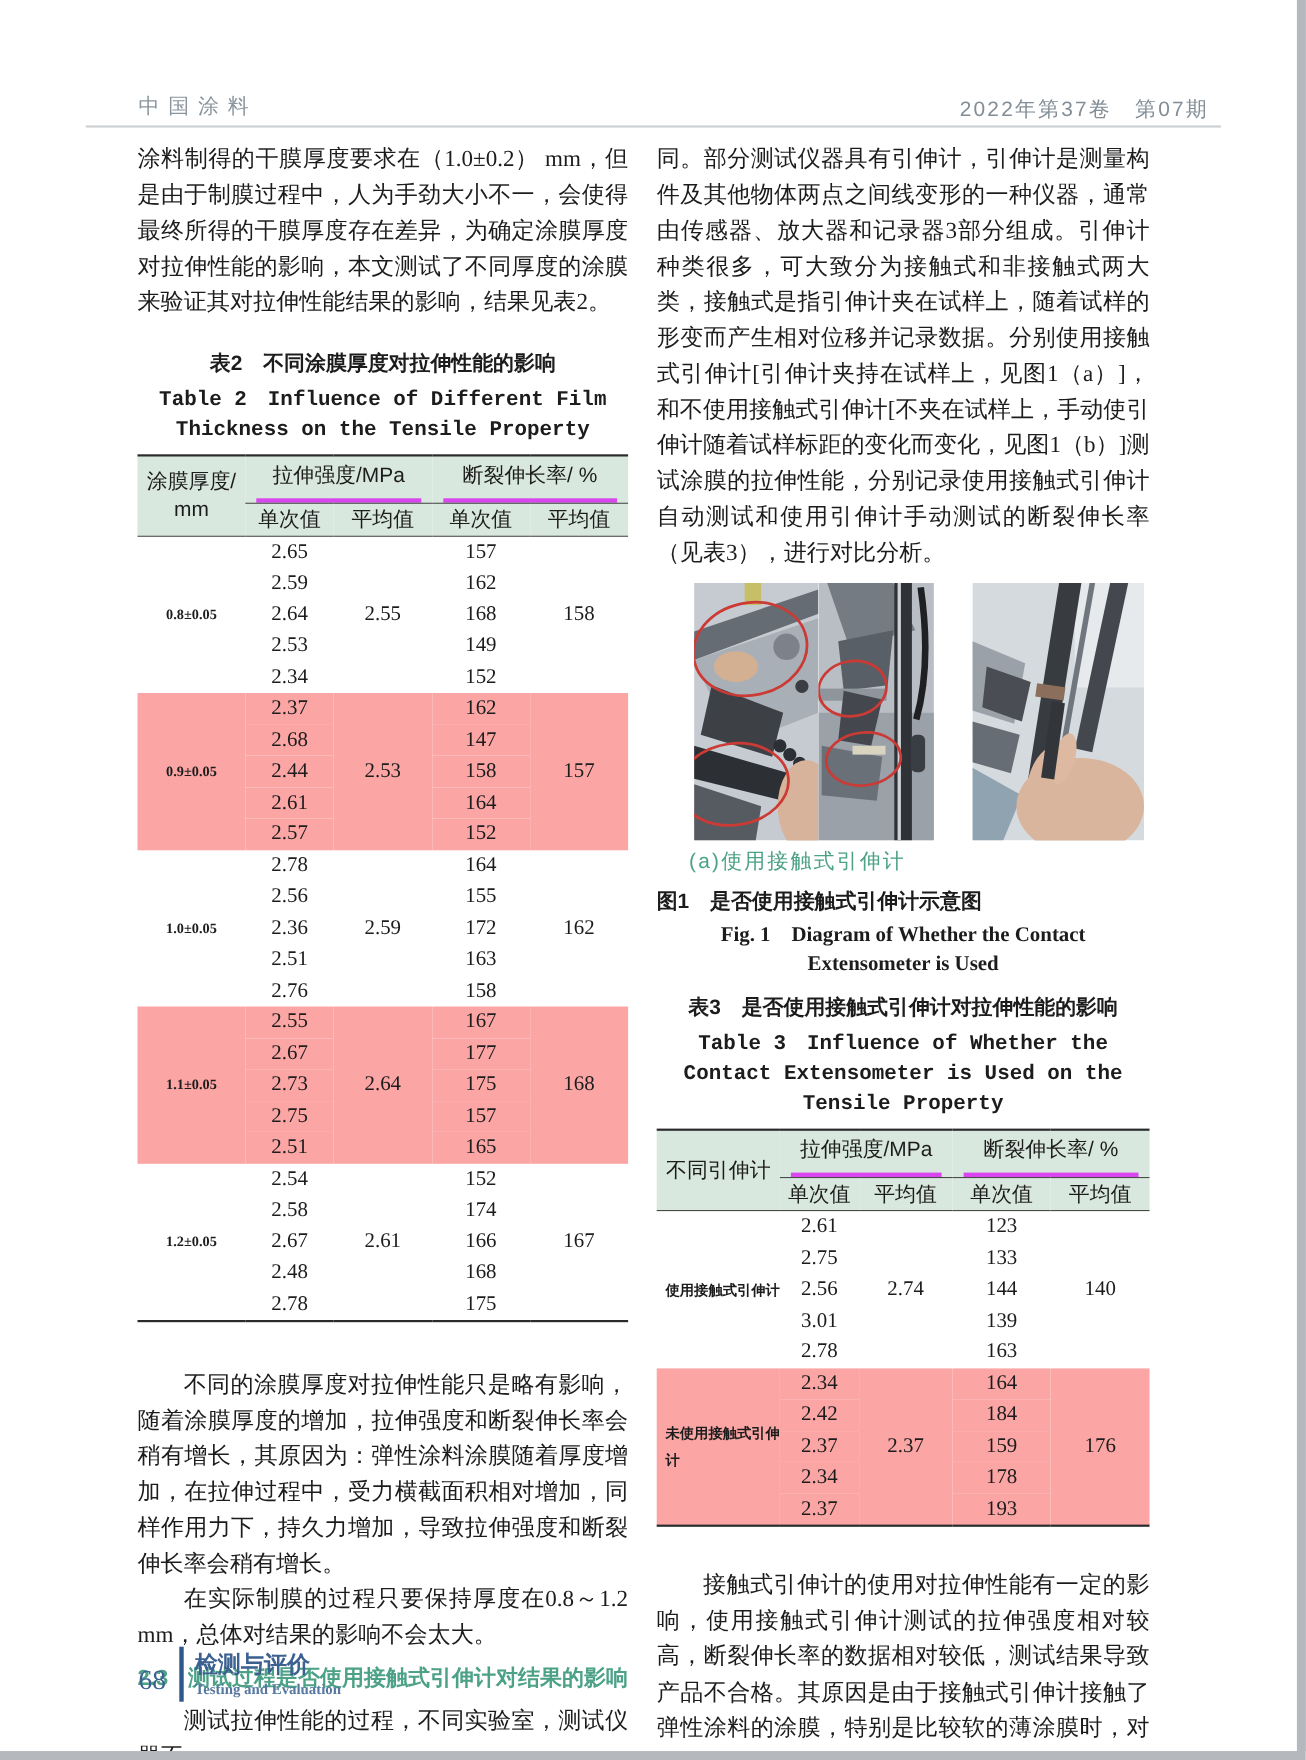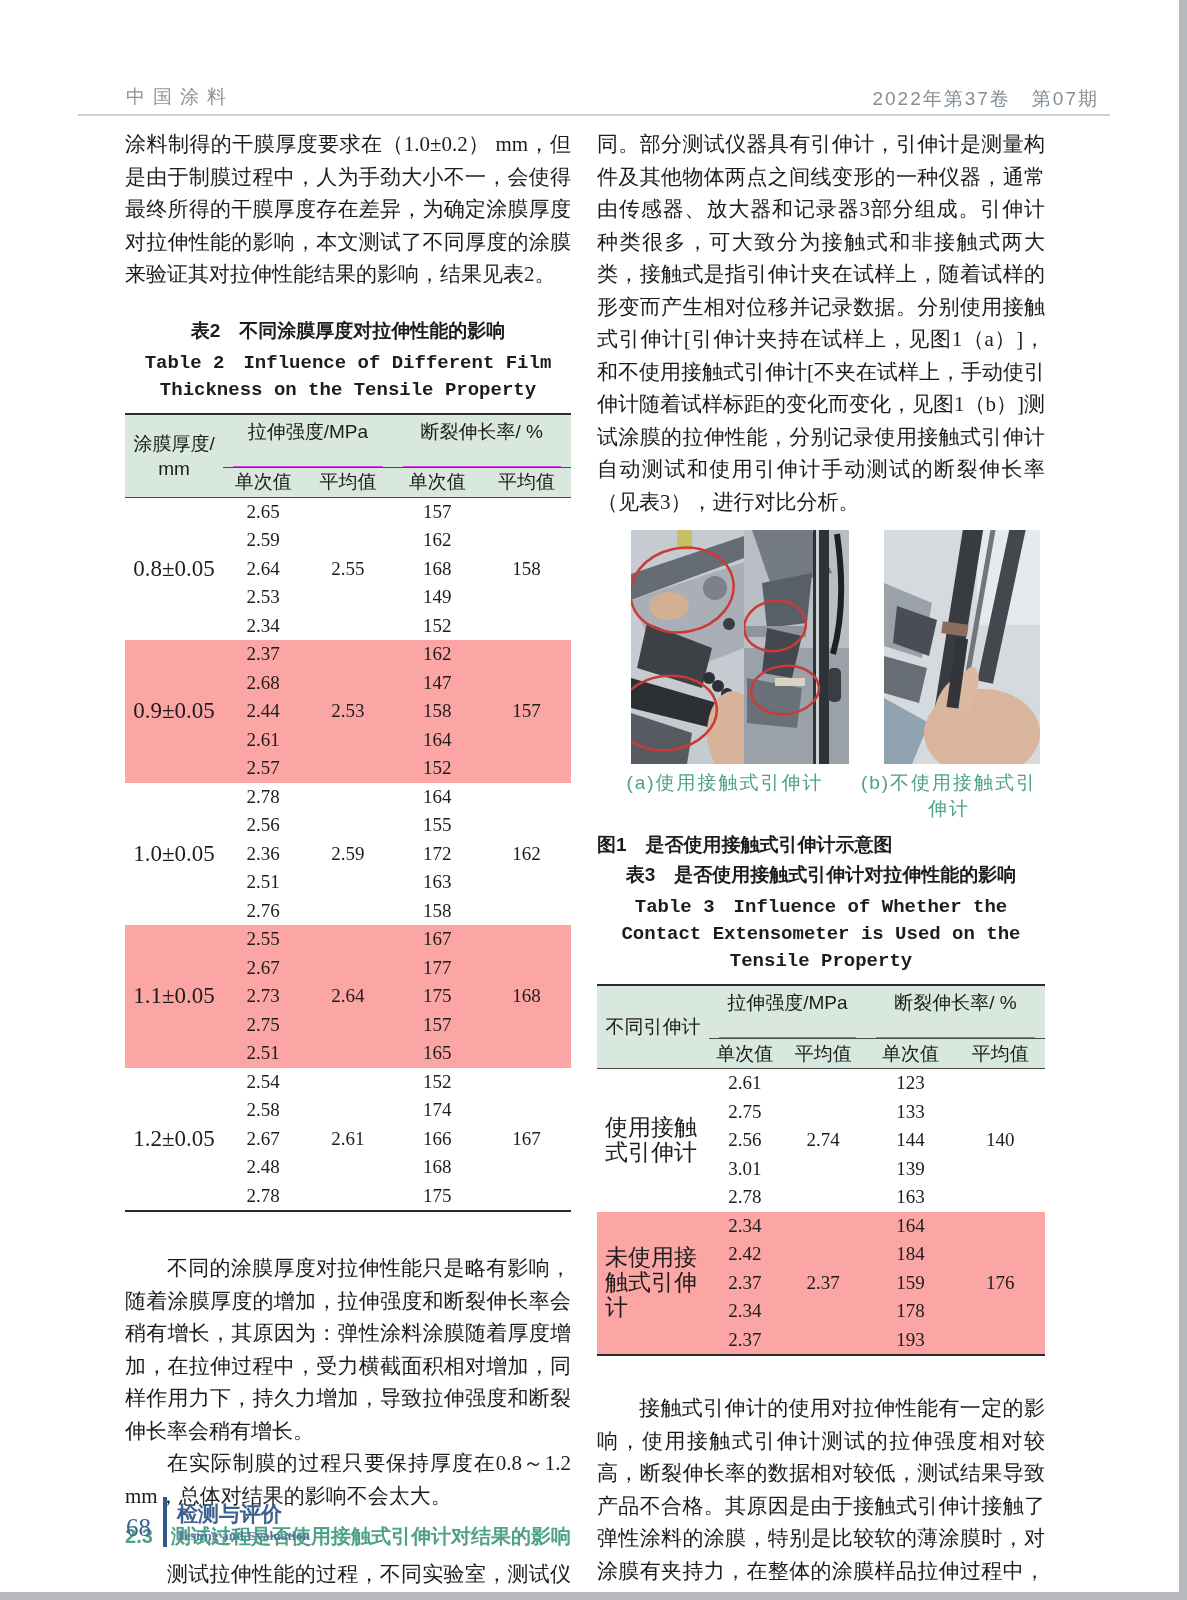--- a/index.html
+++ b/index.html
@@ -24,23 +24,23 @@
         text-align:center;line-height:27px;margin:0 0 9px 0;}
   
   table.dtable{width:100%;border-collapse:collapse;font-size:19px;
         border-top:2.5px solid #2b2b2b;border-bottom:2.5px solid #2b2b2b;}
   table.dtable thead{background:#d9e8de;}
   table.dtable thead tr{border-bottom:1.5px solid #4a4a4a;}
   table.dtable th{font-family:"Liberation Sans",sans-serif;font-weight:normal;
         text-align:center;padding:0;}
   table.dtable thead th{height:29px;}
   table.dtable td{height:28.5px;text-align:center;padding:0;}
-  table.dtable tbody th{font-family:"Liberation Serif",serif;font-weight:normal;font-size:23px;}
+  table.dtable tbody th{font-family:"Liberation Serif",serif;font-weight:bold;font-size:13px;}
   tr.stripe td, tr.stripe th{background:#fca5a5;}
-  .subline{display:block;margin:4px 10px 0;padding-bottom:21px;border-bottom:1px solid #d946ef;}
+  .subline{display:block;margin:4px 10px 0;padding-bottom:8px;border-bottom:4px solid #d946ef;}
   .rowhead{line-height:25px;}
   .lbl-left{text-align:left !important;padding-left:8px !important;line-height:25px;}
   
   .sec-heading{font-family:"Liberation Sans",sans-serif;font-weight:bold;font-size:20px;
         color:#4ca186;margin:7px 0 4px 0;line-height:35px;text-align:center;}
   .sec-heading .sec-num{margin-right:18px;}
   .fig-captions{display:flex;margin-top:4px;}
   .fig-cap{font-family:"Liberation Sans",sans-serif;font-size:19px;color:#4ca186;
         letter-spacing:2px;text-align:center;}
   .fig-cap.a{width:256px;}
@@ -291,23 +291,23 @@
           <polygon points="287,170 332,195 315,236 287,236" fill="#8fa3b0"></polygon>
           <ellipse cx="385" cy="205" rx="58" ry="44" fill="#d8b59c"></ellipse>
           <ellipse cx="352" cy="175" rx="12" ry="26" fill="#d8b59c" transform="rotate(24 352 175)"></ellipse>
           <ellipse cx="370" cy="162" rx="10" ry="24" fill="#dcb9a0" transform="rotate(16 370 162)"></ellipse>
           <rect x="355" y="110" width="12" height="70" fill="#32363a" transform="rotate(8 360 140)"></rect>
           <rect x="345" y="95" width="26" height="12" fill="#8b6f5c" transform="rotate(8 358 100)"></rect>
         </g>
       </svg>
       <div class="fig-captions">
         <span class="fig-cap a">(a)使用接触式引伸计</span>
-        <span class="fig-cap b">(b)不使用接触式引伸计</span>
       </div>
       <div class="fig-title-cn">图1　是否使用接触式引伸计示意图</div>
+      <div class="fig-title-en">Fig. 1　Diagram of Whether the Contact Extensometer is Used</div>
     </div>
 
     <div>
       <div class="tbl-title-cn">表3　是否使用接触式引伸计对拉伸性能的影响</div>
       <div class="tbl-title-en">Table 3　Influence of Whether the Contact Extensometer is Used on the Tensile Property</div>
       <table class="dtable">
         <colgroup>
           <col style="width:25%">
             <col style="width:16%">
             <col style="width:19%">

